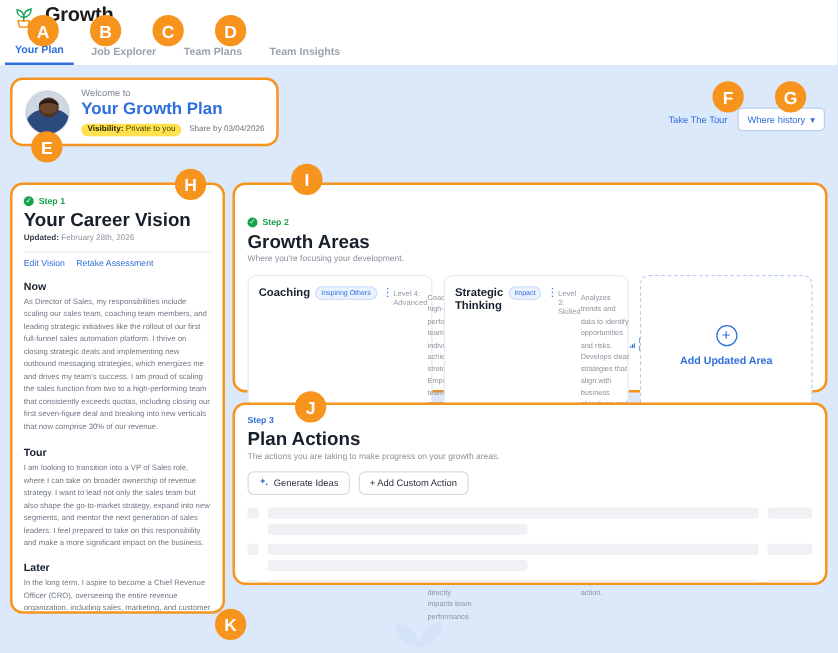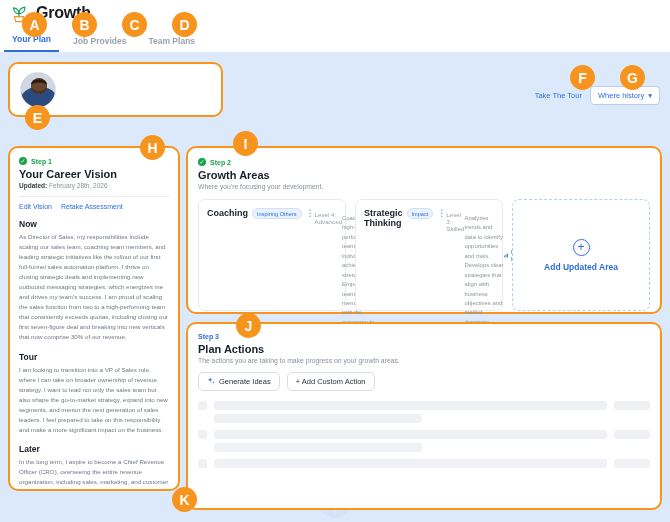--- a/index.html
+++ b/index.html
@@ -81,34 +81,34 @@
     padding: 9px 9px 0 9px; overflow: hidden;
   }
   .step-line { display: flex; align-items: center; gap: 4px; }
   .check-dot {
     width: 8px; height: 8px; border-radius: 50%; background: #16a34a;
     display: inline-flex; align-items: center; justify-content: center;
     color: #fff; font-size: 6px; line-height: 1;
   }
   .step-green { font-size: 7px; font-weight: bold; color: #16a34a; }
   .step-blue { font-size: 7px; font-weight: bold; color: #2f6fdb; }
-  .card-h1 { font-size: 11px; font-weight: bold; color: #16202b; margin-top: 3px; }
+  .card-h1 { font-size: 15px; font-weight: bold; color: #16202b; margin-top: 3px; }
   .updated { font-size: 6.5px; color: #8a929c; margin-top: 2px; }
   .updated b { color: #39424d; }
   .hr { height: 1px; background: #e9ecf0; margin: 7px 0 6px 0; }
   .link-row { display: flex; gap: 9px; }
   .link { font-size: 7px; color: #2f6fdb; cursor: pointer; }
   .sec-h { font-size: 8.5px; font-weight: bold; color: #16202b; margin: 9px 0 3px 0; }
   .body-p { font-size: 6.2px; line-height: 1.62; color: #6e7783; text-align: left; }
 
   
   .card-growth {
     position: absolute; left: 186px; top: 146px; width: 476px; height: 168px;
     background: #fff; border-radius: 10px; border: 2px solid #f7941e;
-    padding: 10px 10px;
+    padding: 26px 10px;
   }
   .card-sub { font-size: 6.8px; color: #8a929c; margin-top: 2px; }
   .ga-row { display: flex; gap: 9px; margin-top: 9px; }
   .ga-card {
     width: 148px; height: 112px; background: #fff; border: 1px solid #e7eaee;
     border-radius: 7px; padding: 8px; display: flex; flex-direction: row;
   }
   .ga-top { display: flex; align-items: flex-start; justify-content: space-between; gap: 4px; }
   .ga-title { font-size: 9px; font-weight: bold; color: #16202b; }
   .ga-right { display: flex; align-items: center; gap: 4px; }
@@ -126,21 +126,21 @@
     gap: 6px; cursor: pointer; background: #fff;
   }
   .plus-circle {
     width: 17px; height: 17px; border-radius: 50%; border: 1.4px solid #2f6fdb;
     display: flex; align-items: center; justify-content: center;
     color: #2f6fdb; font-size: 12px; line-height: 1; font-weight: 300;
   }
   .ga-add-label { font-size: 8.5px; font-weight: bold; color: #2f6fdb; }
 
   .card-actions {
-    position: absolute; left: 186px; top: 322px; width: 476px; height: 188px;
+    position: absolute; left: 186px; top: 322px; width: 476px; height: 146px;
     background: #fff; border-radius: 10px; border: 2px solid #f7941e;
     padding: 9px 10px; overflow: hidden;
   }
   .act-btns { display: flex; gap: 7px; margin-top: 8px; }
   .act-btn {
     font-size: 7.5px; color: #29313b; background: #fff;
     border: 1px solid #d8dde3; border-radius: 5px; padding: 4px 8px;
     cursor: pointer; display: flex; align-items: flex-start; gap: 4px; white-space: nowrap;
   }
   .sk-list { margin-top: 10px; }
@@ -188,42 +188,51 @@
         <path d="M12 13c0-4 2.6-6.8 6.4-7.4C18.6 9.4 16.2 12.4 12 13z" fill="none" stroke="#19a45c" stroke-width="1.3"></path>
         <path d="M12 13C12 9.6 9.6 7 6.2 6.4 6 9.8 8.2 12.5 12 13z" fill="none" stroke="#19a45c" stroke-width="1.3"></path>
         <path d="M12 12.4V17" stroke="#19a45c" stroke-width="1.3"></path>
         <path d="M7 16h10l-1.4 5.4H8.4z" fill="none" stroke="#f7941e" stroke-width="1.3" stroke-linejoin="round"></path>
       </svg>
       <span class="logo-text">Growth</span>
     </div>
 
     <div class="tabs">
       <div class="tab active">Your Plan</div>
-      <div class="tab">Job Provides</div>
+      <div class="tab">Job Explorer</div>
       <div class="tab">Team Plans</div>
+      <div class="tab">Team Insights</div>
     </div>
   </div>
 
   <div class="page">
     <svg class="leaf-watermark" width="54" height="26" viewBox="0 0 54 26">
       <path d="M27 24C27 14 21 6 8 4c1 11 7 18 19 20z" fill="#c6d9f5"></path>
       <path d="M27 24C27 14 33 6 46 4c-1 11-7 18-19 20z" fill="#c6d9f5"></path>
     </svg>
   </div>
 
   <div class="welcome">
     <div class="avatar">
       <svg width="36" height="36" viewBox="0 0 36 36">
         <rect width="36" height="36" fill="#9fb2c6"></rect>
         <rect x="0" y="0" width="36" height="20" fill="#cfd8e2"></rect>
         <path d="M0 24c3-7 9-10 18-10s15 3 18 10v12H0z" fill="#2b4a7e"></path>
         <circle cx="18" cy="13" r="8" fill="#50331f"></circle>
         <path d="M11 11c1-5 13-5 14 0 .6 3-1 7-7 7s-7.6-4-7-7z" fill="#6b452c"></path>
         <path d="M10.5 9.5c2-4 13-4 15 0 .5 1 .2 2-.4 2.2-1.5-3-12.7-3-14.2 0-.6-.2-.9-1.2-.4-2.2z" fill="#2a1b10"></path>
       </svg>
+    </div>
+    <div class="welcome-txt">
+      <div class="welcome-small">Welcome to</div>
+      <div class="welcome-title">Your Growth Plan</div>
+      <div class="welcome-meta">
+        <span class="vis-badge"><b>Visibility:</b> <span>Private to you</span></span>
+        <span class="share-by">Share by 03/04/2026</span>
+      </div>
     </div>
   </div>
 
   <div class="hdr-btns">
     <div class="btn-ghost">Take The Tour</div>
     <div class="btn-outline">
       <span>Where history</span>
       <span>▾</span>
     </div>
   </div>

